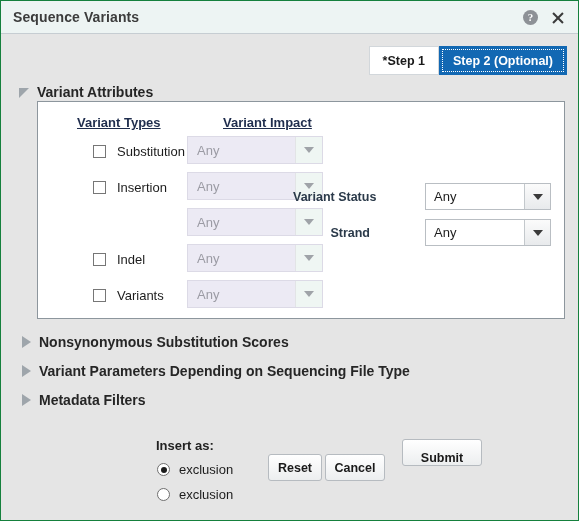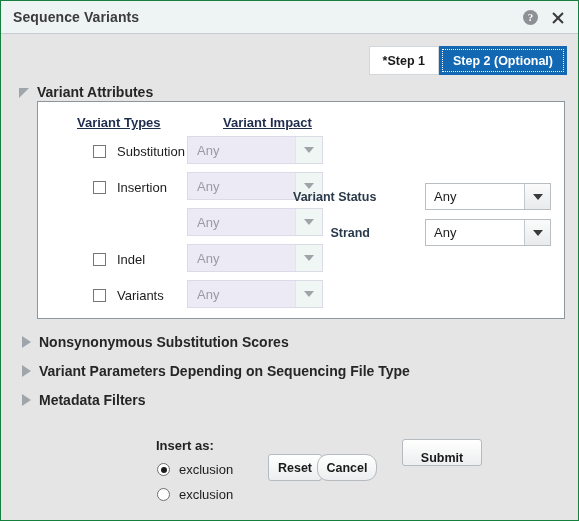--- a/index.html
+++ b/index.html
@@ -433,20 +433,20 @@
     <span class="radio-label">exclusion</span>
   </div>
   <div class="radio-row" style="top:486px;">
     <span class="radio"></span>
     <span class="radio-label">exclusion</span>
   </div>
 
   <div class="btn" style="left:267px; top:453px; width:54px;">
     <span>Reset</span>
   </div>
-  <div class="btn" style="left:316px; top:453px; width:60px;border-radius:11px;">
+  <div class="btn" style="left:324px; top:453px; width:60px;">
     <span>Cancel</span>
   </div>
   <div class="btn" style="left:401px; top:438px; width:80px;align-items:flex-end;">
     <span>Submit</span>
   </div>
 
 </div>
 
 </body></html>

